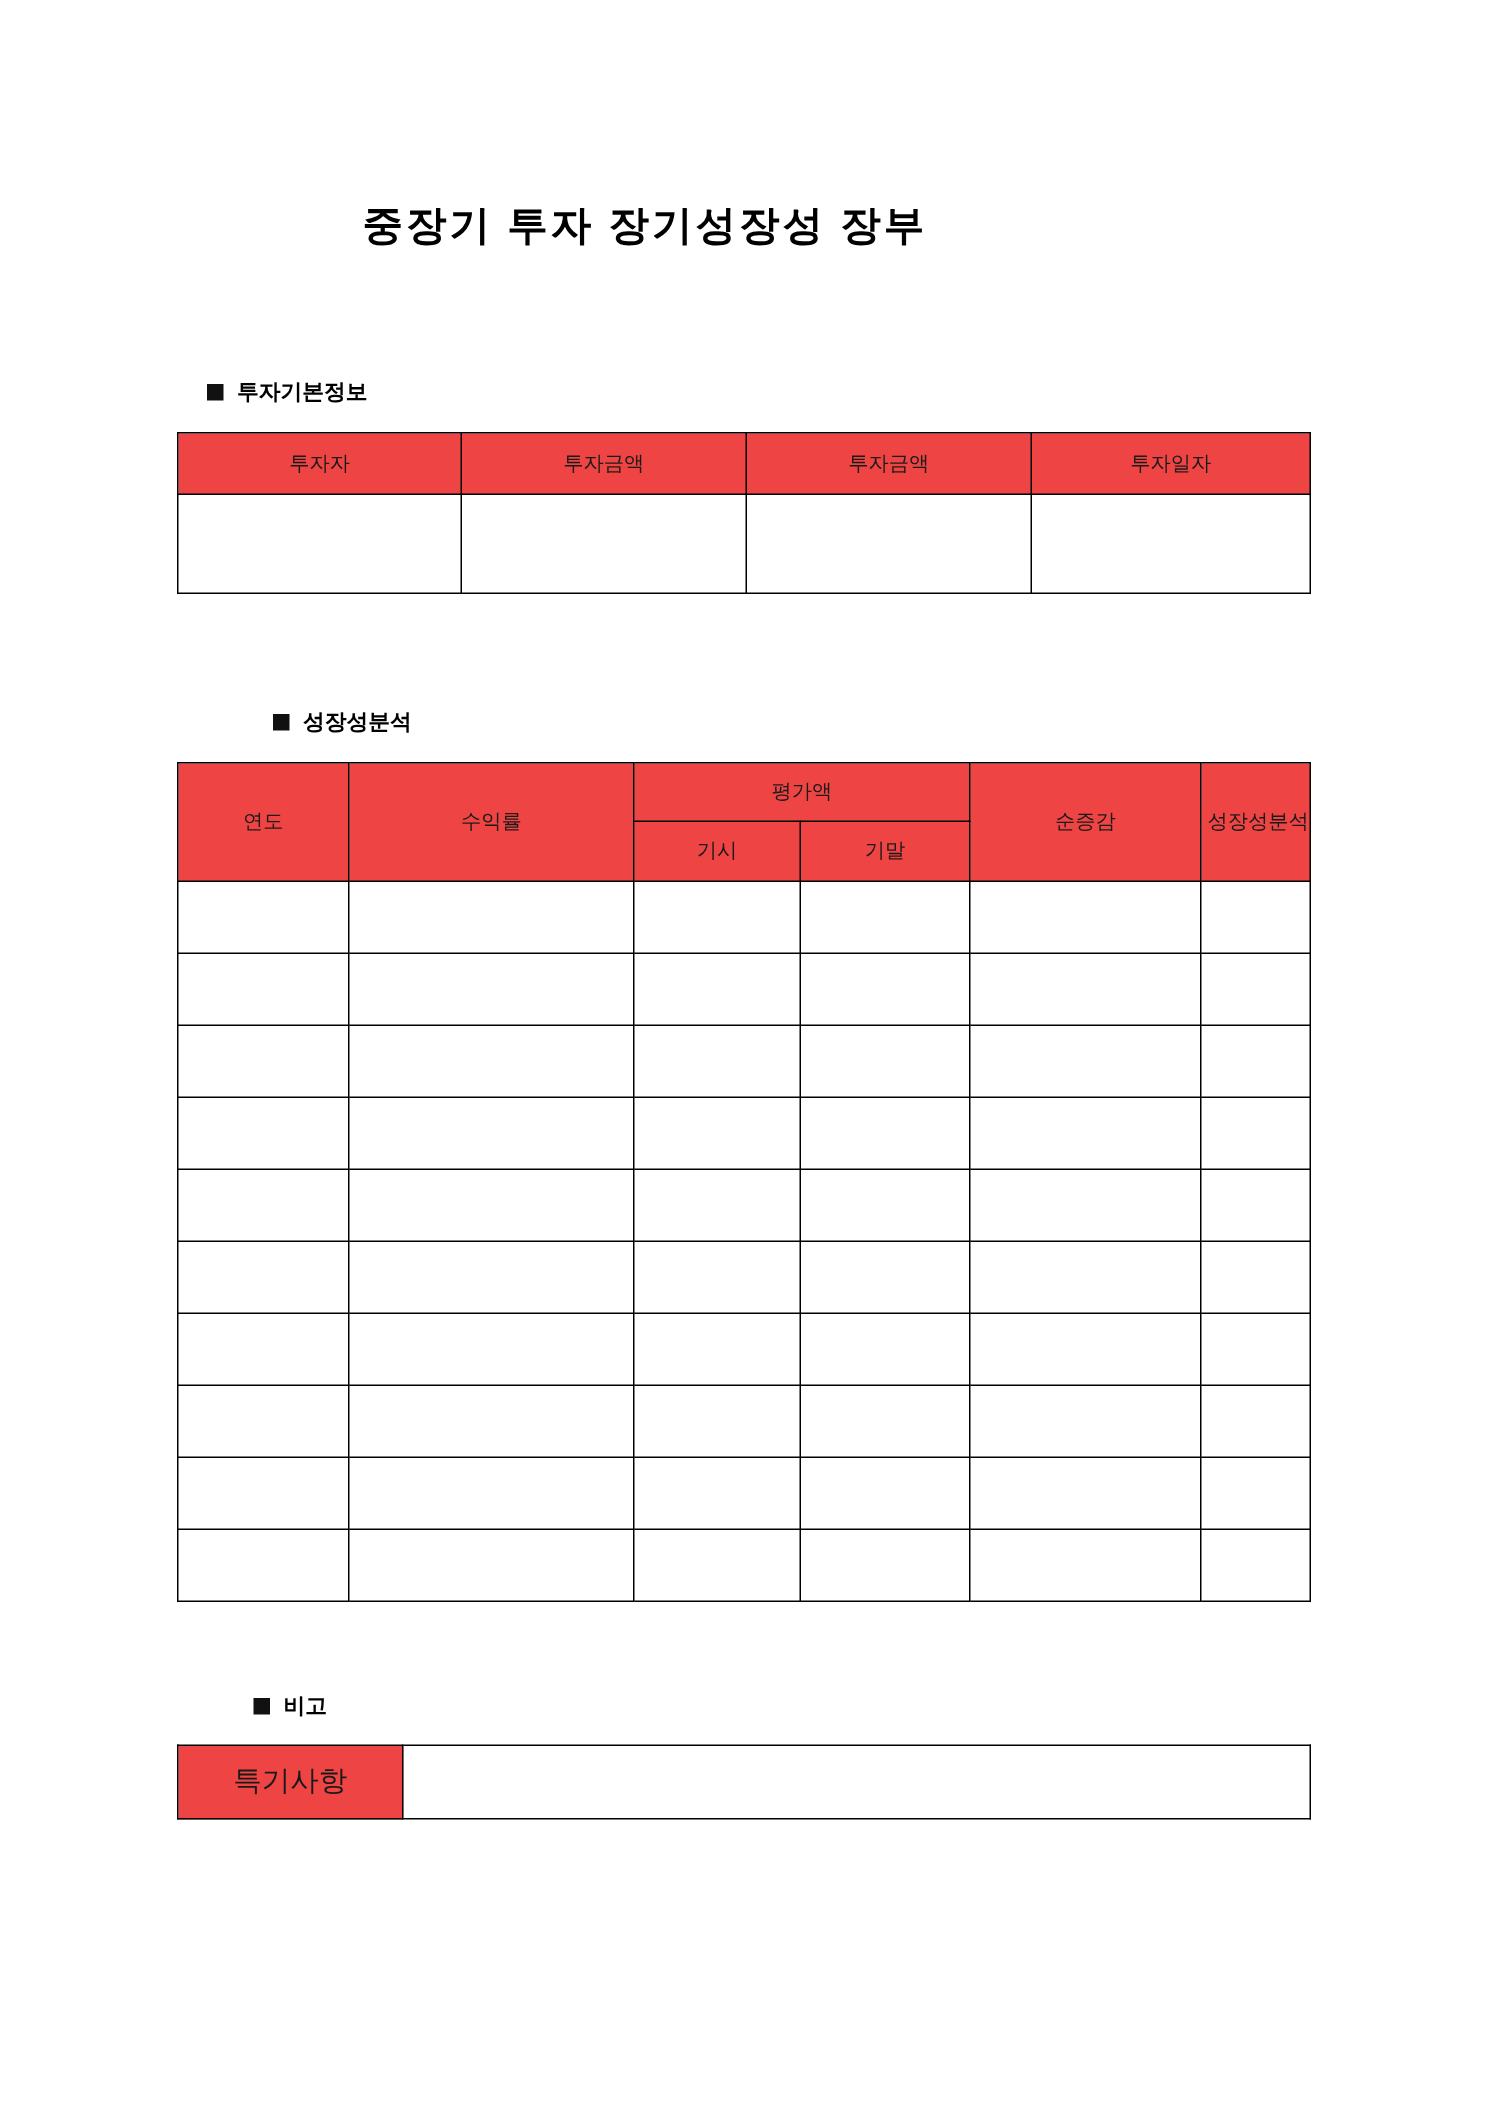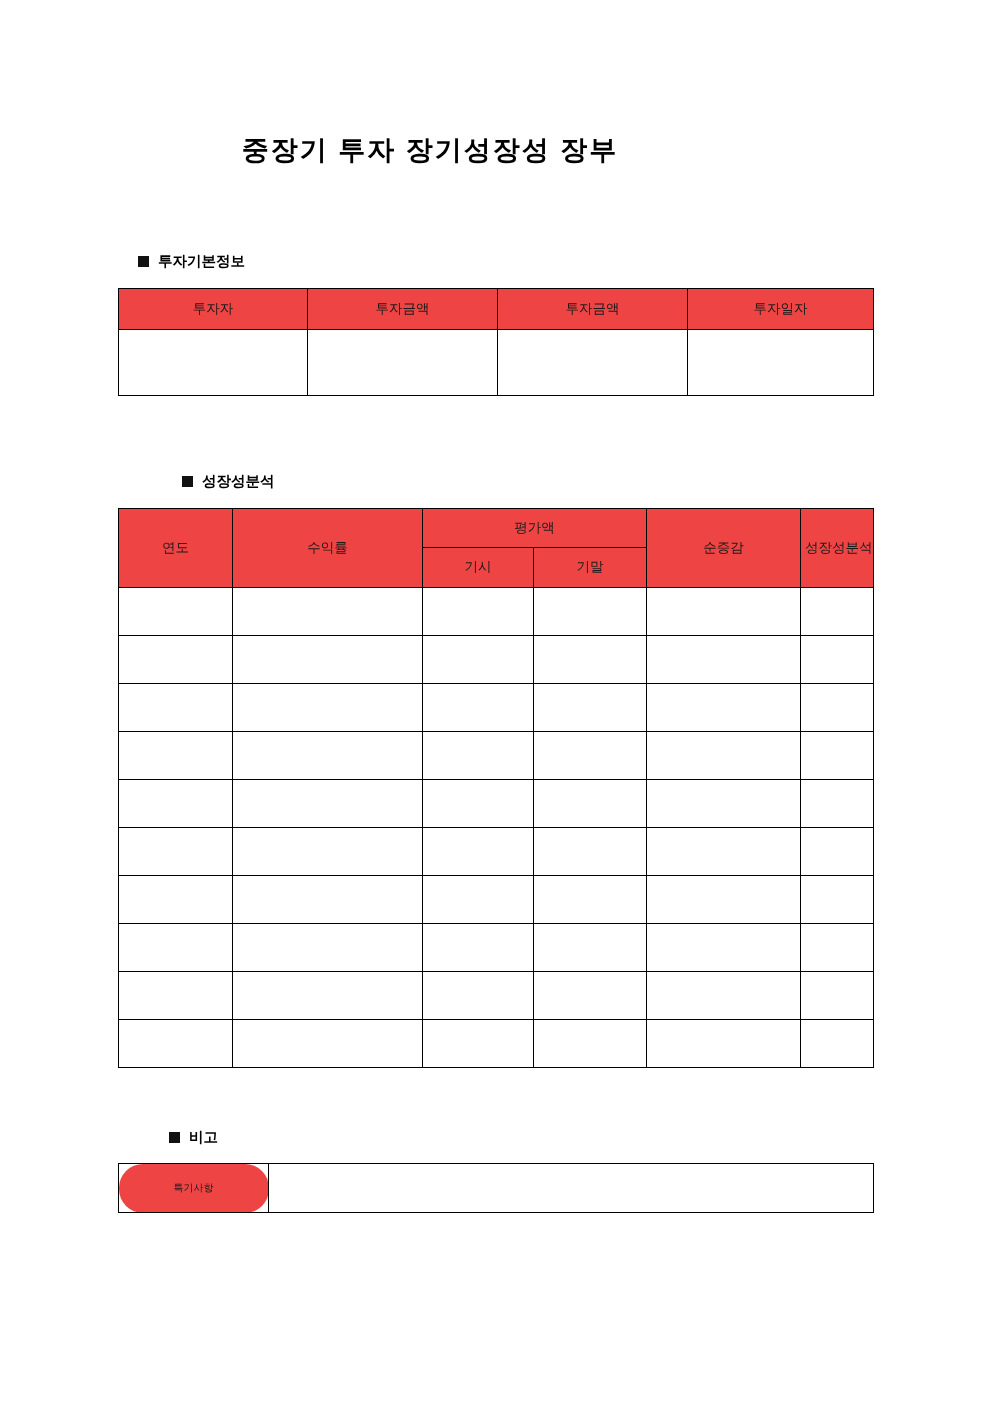--- a/index.html
+++ b/index.html
@@ -98,21 +98,21 @@
   
   #table-growth { top: 508px; }
   #table-growth th.hdr-tall { height: 77px; }
   #table-growth th.hdr-group { height: 38px; margin-left: 28px; }
   #table-growth th.hdr-sub { height: 39px; }
   #table-growth td.body-cell { height: 47px; }
 
   
   #table-remark { top: 1163px; }
   #table-remark td { height: 48px; }
-  #table-remark td.head-cell { font-size: 10px; border-radius: 24px; }
+  #table-remark td.head-cell { font-size: 19px; }
 </style>
 </head>
 <body>
 
 <div class="page">
 
   <div class="doc-title">중장기 투자 장기성장성 장부</div>
 
   <div class="section-heading" id="heading-basic">
     <span class="bullet"></span>

